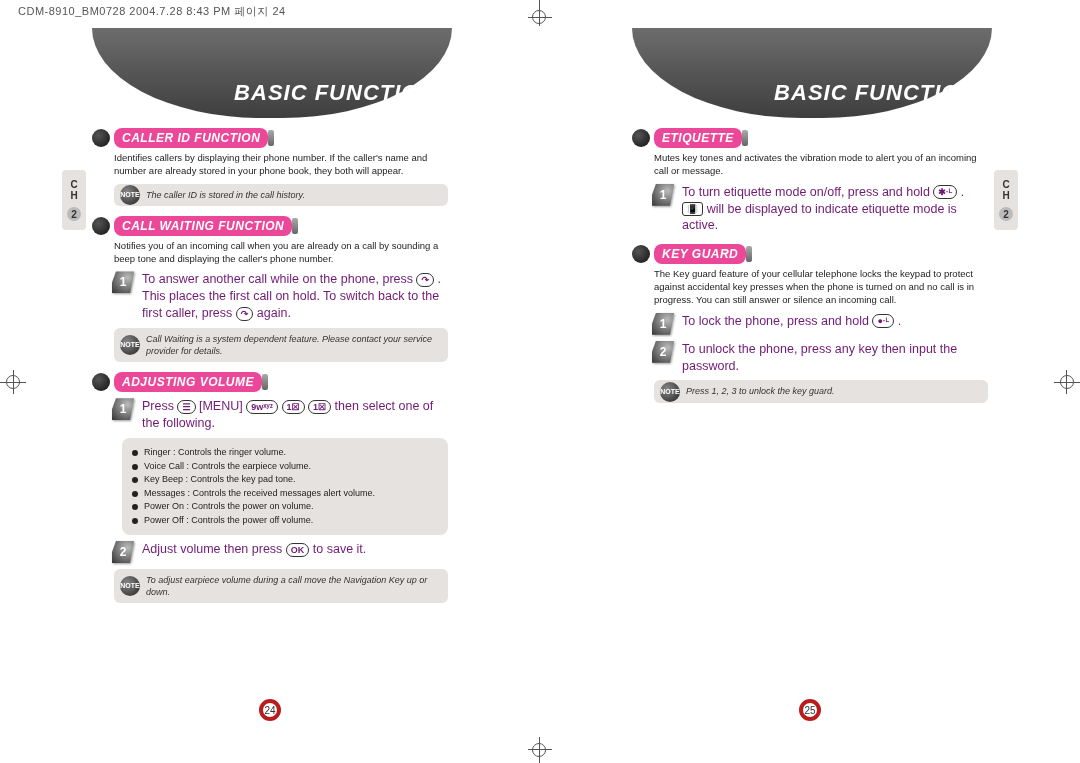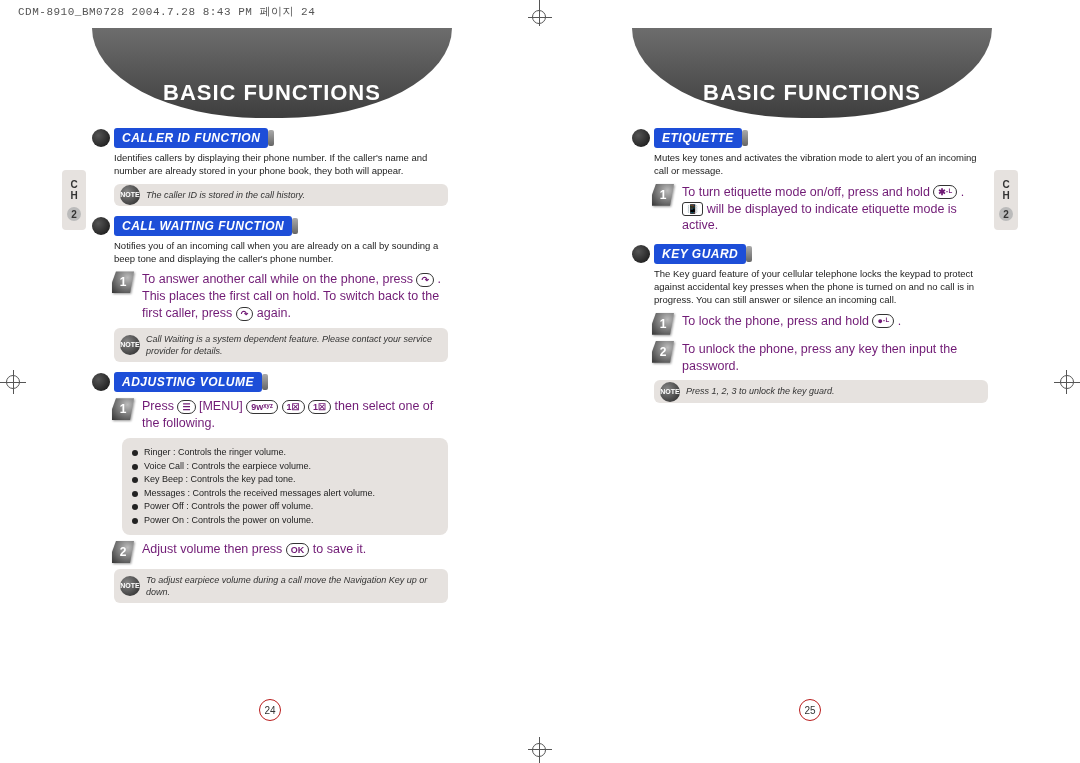--- a/index.html
+++ b/index.html
@@ -6,21 +6,21 @@
   body {
     width: 1080px; height: 763px;
     background: #fff;
     font-family: Arial, Helvetica, sans-serif;
     font-size: 11px;
     color: #111;
     position: relative;
   }
   .header-meta {
     position: absolute; top: 4px; left: 18px;
-    font-family: Liberation Mono, monospace;
+    font-family: Liberation Sans, sans-serif;
     font-size: 11px; letter-spacing: 0.5px; color: #555;
   }
   
   .crop { position: absolute; background: #555; }
   .crop-h { height: 1px; width: 26px; }
   .crop-v { width: 1px; height: 26px; }
   .crop-circle { position: absolute; width: 14px; height: 14px; border: 1px solid #555; border-radius: 50%; }
   .crop-cross-h { position: absolute; height:1px; width:24px; background:#555; }
   .crop-cross-v { position: absolute; width:1px; height:24px; background:#555; }
 
@@ -39,39 +39,39 @@
     margin: 0 auto 10px auto;
     width: 360px;
   }
   .title-banner .bg {
     position: absolute; inset: 0;
     background: linear-gradient(#6d6d6d, #3e3e3e);
     border-radius: 0 0 170px 170px / 0 0 90px 90px;
   }
   .title-banner .txt {
     position: absolute; left:0; right:0; bottom: 12px;
-    text-align: center; color: #fff;
-    font-weight: bold; 
+    text-align: right; color: #fff;
+    font-weight: bold; font-style: italic;
     font-size: 22px; letter-spacing: 1px;
   }
   .section-head {
     display: flex; align-items: center;
     margin-top: 10px; margin-bottom: 4px;
   }
   .section-head .dot {
     width: 18px; height: 18px; border-radius: 50%;
     background: radial-gradient(circle at 35% 35%, #555, #111);
     flex-shrink: 0;
   }
   .section-head .bar {
-    background: #1d4ed8; color: #fff;
+    background: #ec4899; color: #fff;
     font-weight: bold; font-style: italic;
     font-size: 12px; letter-spacing: 0.5px;
     padding: 3px 8px 3px 8px;
-    border-radius: 3px;
+    border-radius: 8px;
     margin-left: 4px;
     position: relative;
   }
   .section-head .bar::after{
     content:""; position:absolute; right:-6px; top:2px; bottom:2px; width:6px;
     background: linear-gradient(#aaa,#666);
     border-radius:2px;
   }
   .section-desc {
     font-size: 9.5px; line-height: 1.35;
@@ -137,21 +137,21 @@
     display: flex; flex-direction: column; align-items: center; justify-content: center;
     font-size: 10px; color: #333; font-weight: bold;
   }
   .side-tab.left  { left: 62px; top: 170px; }
   .side-tab.right { right: 62px; top: 170px; }
   .side-tab .ch { line-height:1.1; }
   .side-tab .num { margin-top:6px; width:14px; height:14px; border-radius:50%; background:#bbb;
     display:flex; align-items:center; justify-content:center; font-size:10px; }
   .page-num {
     position: absolute; bottom: 42px; left: 50%; transform: translateX(-50%);
-    width: 22px; height: 22px; border: 1px solid #b91c1c; border-radius: 50%;
+    width: 22px; height: 22px; border: 4px solid #b91c1c; border-radius: 50%;
     display:flex; align-items:center; justify-content:center;
     font-size: 10px; color:#333;
   }
   .key {
     display:inline-block; border:1px solid #333; border-radius:8px;
     padding:0 4px; font-size:9px; vertical-align:middle;
     background:#fff; min-width:16px; text-align:center;
     font-weight:bold; line-height:13px; height:14px;
   }
 </style>
@@ -225,22 +225,22 @@
         <div class="step-text">
           <span>Press </span><span class="key">☰</span><span> [MENU] </span><span class="key">9ᴡˣʸᶻ</span> <span class="key">1☒</span> <span class="key">1☒</span><span> then select one of the following.</span>
         </div>
       </div>
       <div class="bullet-box">
         <ul>
           <li>Ringer : Controls the ringer volume.</li>
           <li>Voice Call : Controls the earpiece volume.</li>
           <li>Key Beep : Controls the key pad tone.</li>
           <li>Messages : Controls the received messages alert volume.</li>
+          <li>Power On : Controls the power on volume.</li>
           <li>Power Off : Controls the power off volume.</li>
-          <li>Power On : Controls the power on volume.</li>
         </ul>
       </div>
       <div class="step">
         <div class="step-badge">
             <div class="inner">2</div>
           </div>
         <div class="step-text">
           <span>Adjust volume then press </span><span class="key">OK</span><span> to save it.</span>
         </div>
       </div>

